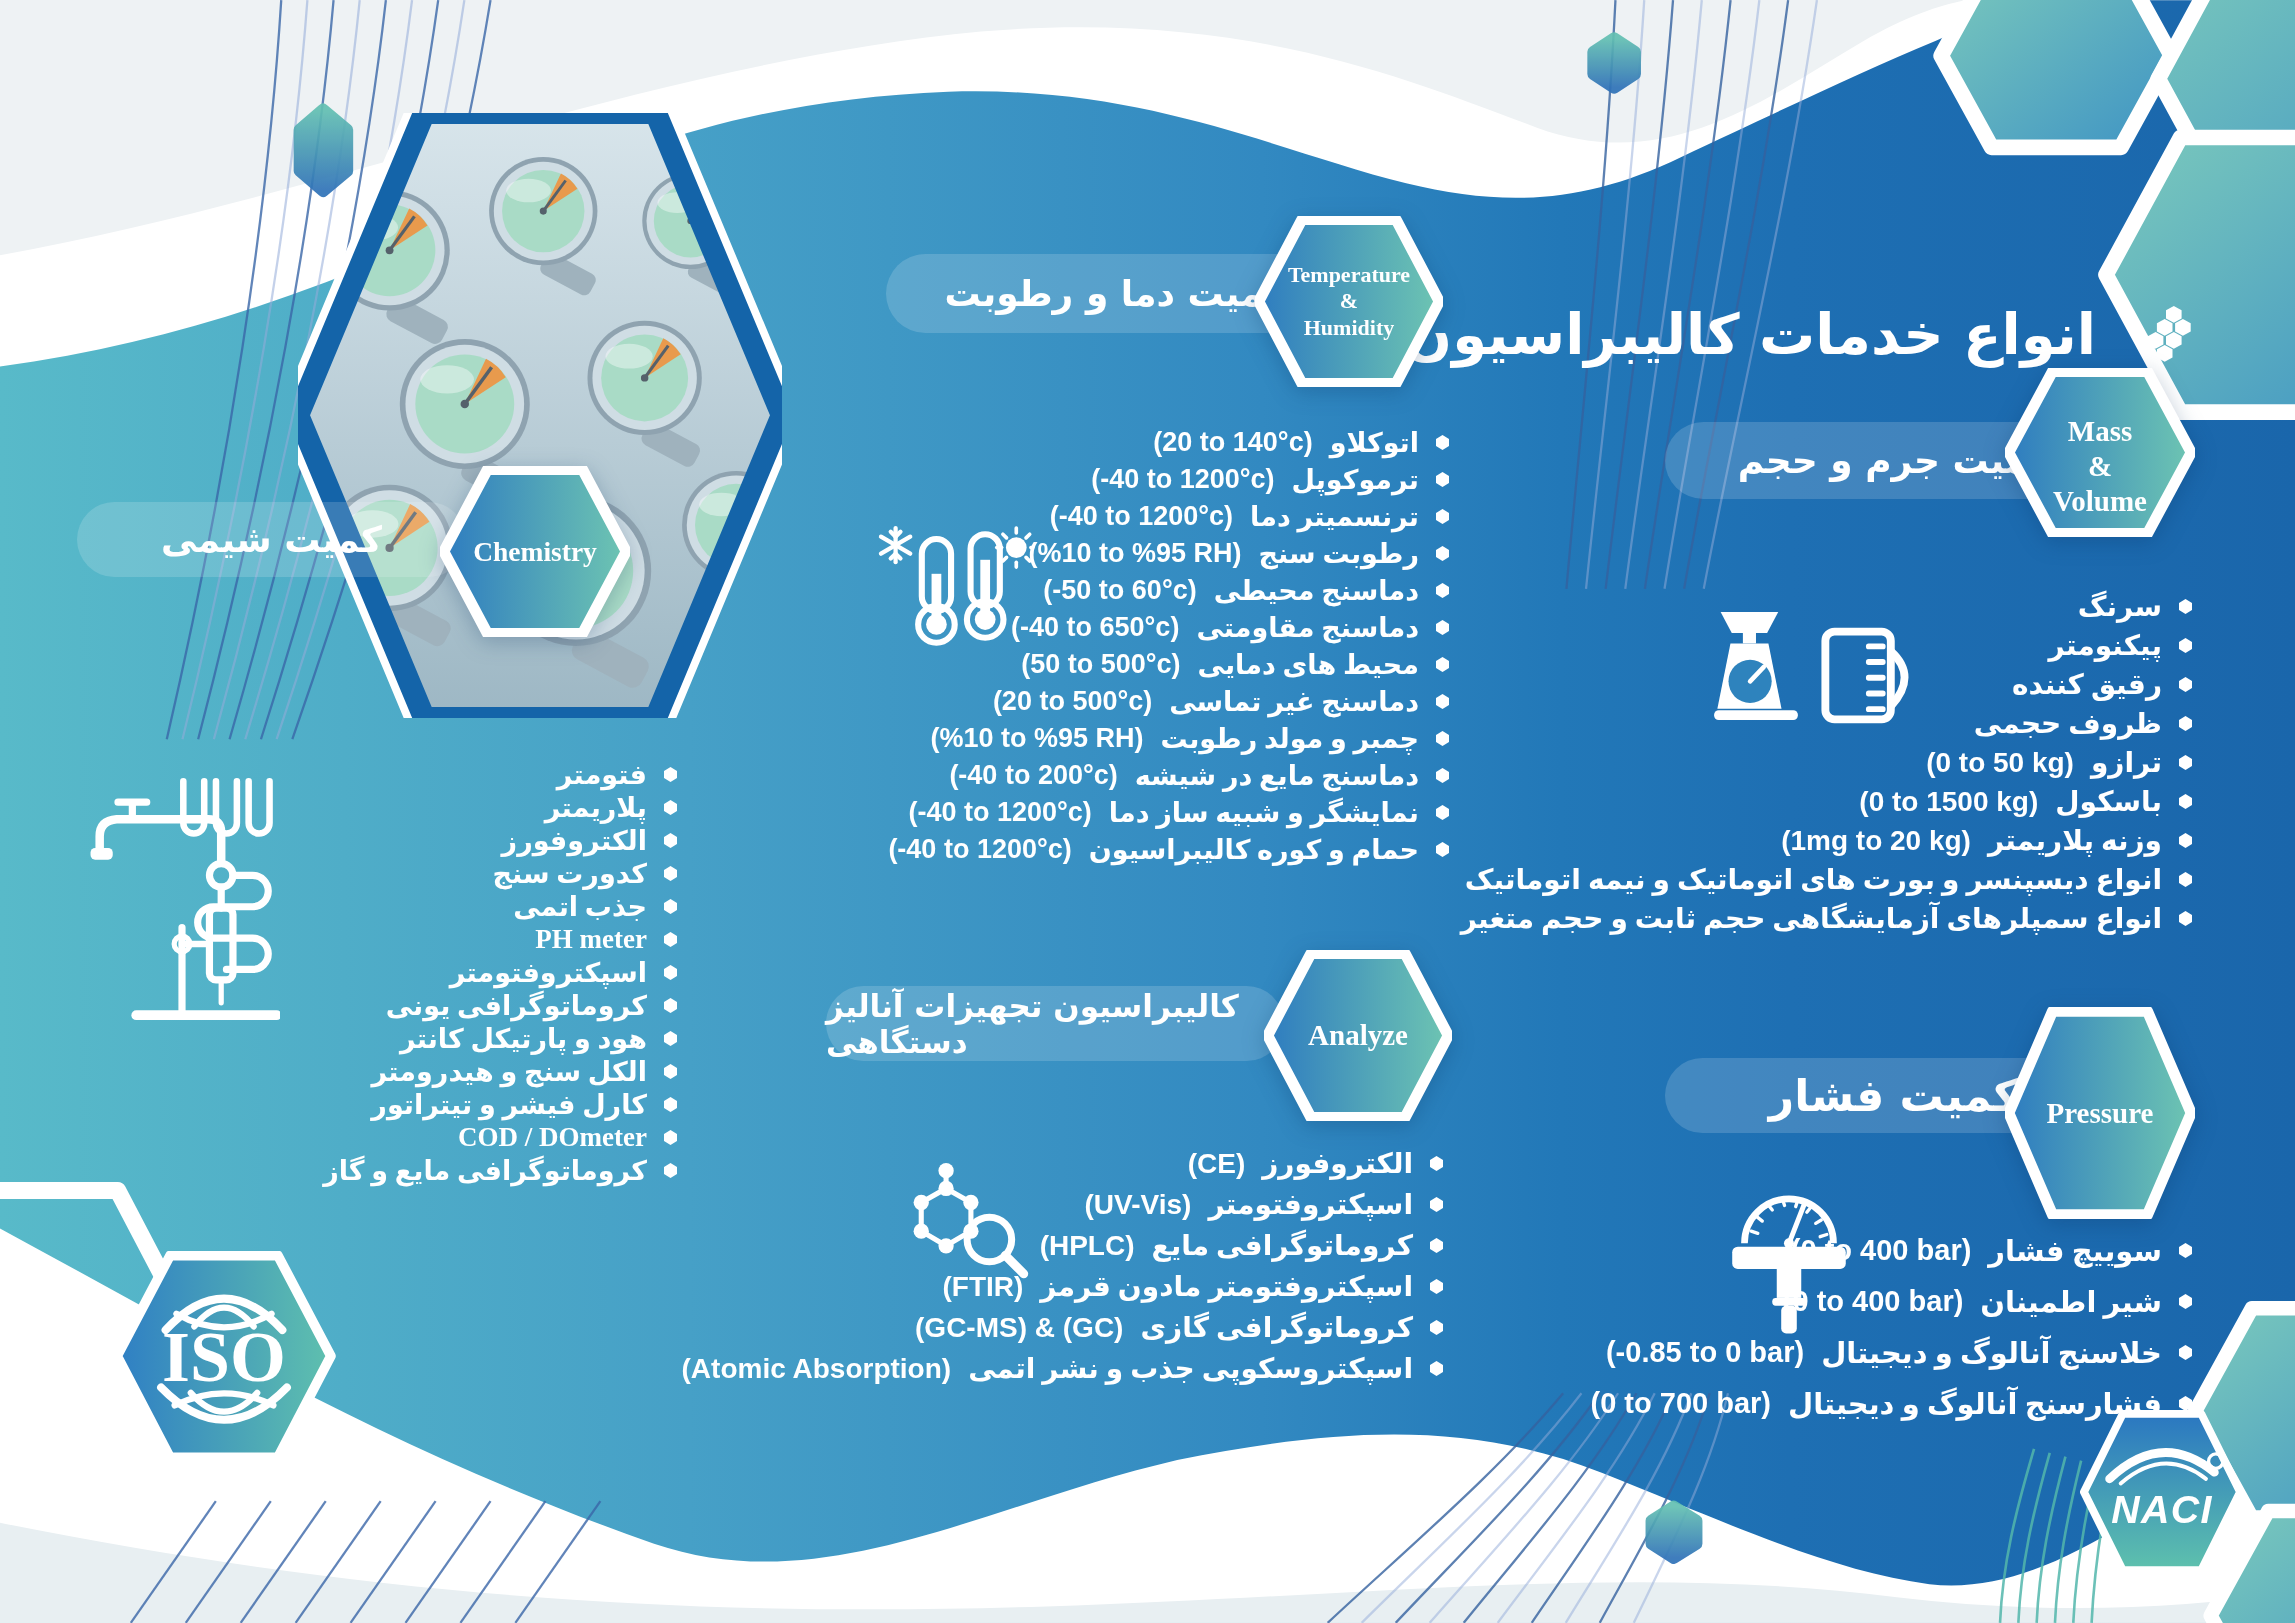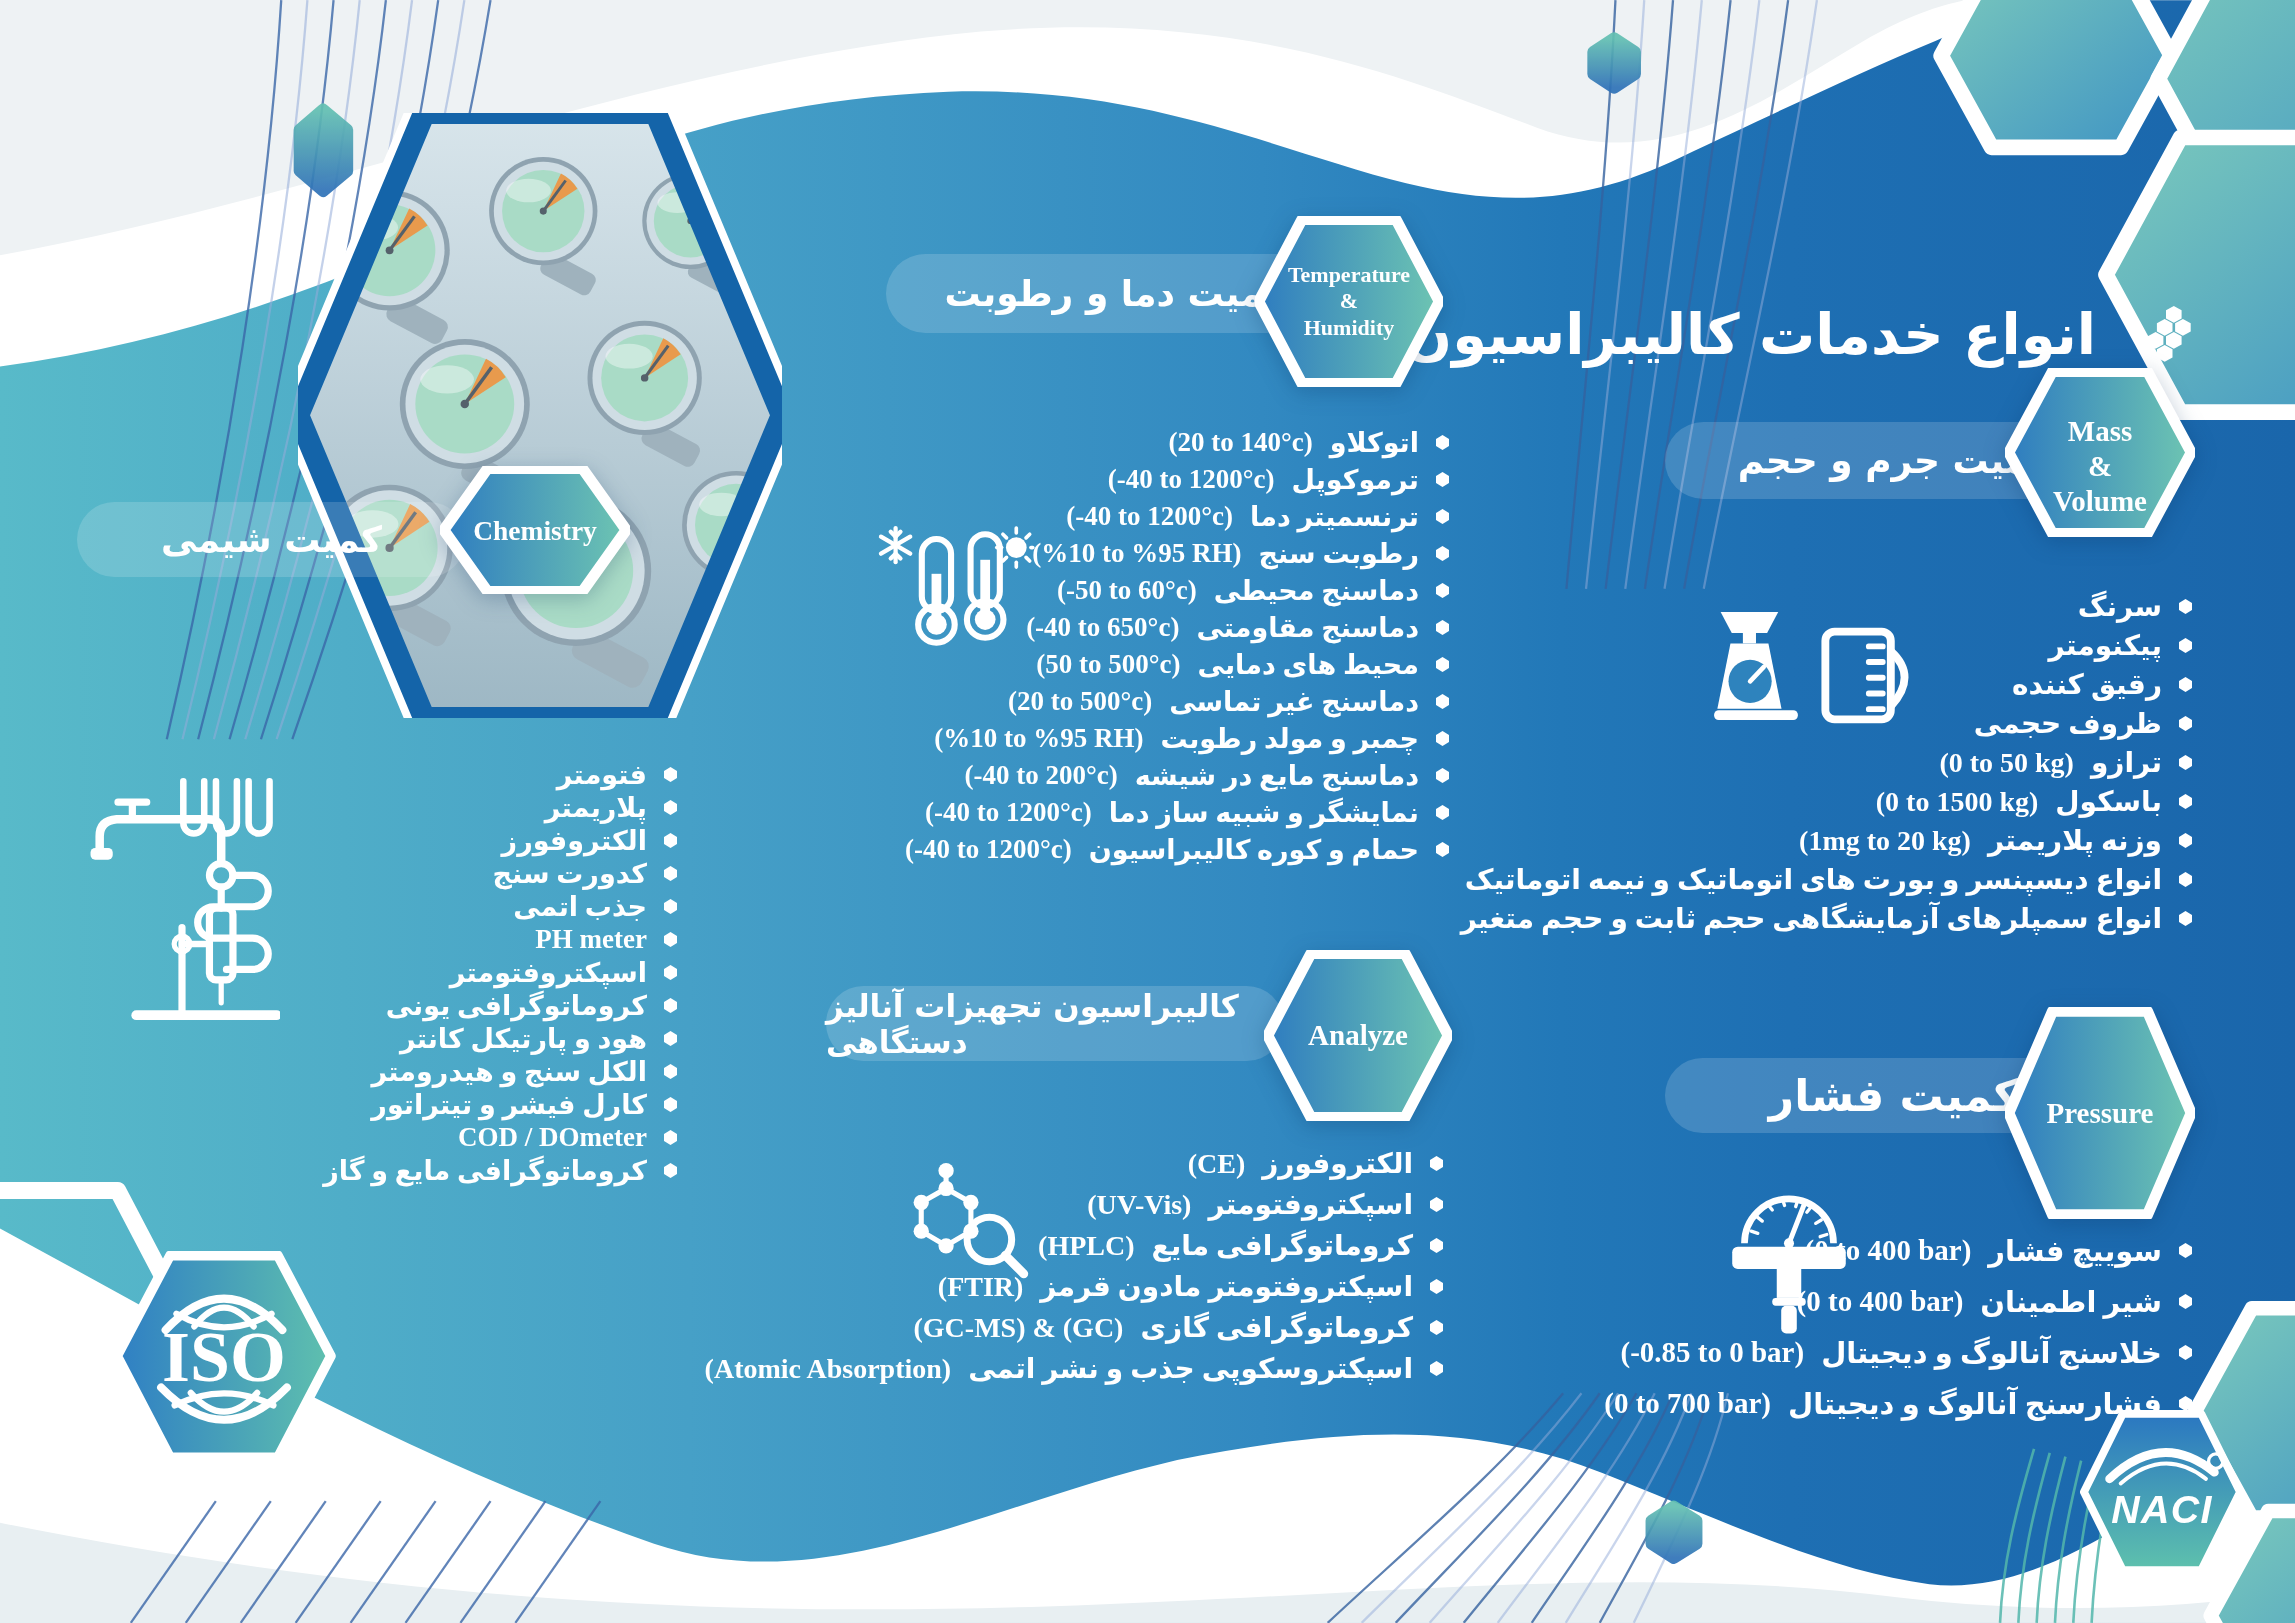--- a/index.html
+++ b/index.html
@@ -18,21 +18,21 @@
   .badge svg{position:absolute;inset:0;width:100%;height:100%;}
   .badge-label{position:absolute;inset:0;display:flex;align-items:center;justify-content:center;
         color:#fff;font-weight:700;white-space:pre-line;text-align:center;line-height:1.2;
         font-family:"Liberation Serif","DejaVu Serif",serif;}
   
   .list{direction:rtl;}
   .row{display:flex;direction:rtl;align-items:center;gap:17px;color:#fff;font-weight:700;}
   .bul{width:13px;height:15px;background:#fff;flex:none;
        clip-path:polygon(50% 0,100% 26%,100% 74%,50% 100%,0 74%,0 26%);}
   .nm{font-family:"Liberation Serif","DejaVu Sans",sans-serif;white-space:nowrap;}
-  .rng{font-family:Liberation Serif, serif;direction:ltr;unicode-bidi:embed;white-space:nowrap;}
+  .rng{font-family:Liberation Sans, sans-serif;direction:ltr;unicode-bidi:embed;white-space:nowrap;}
   .mass-list .row{height:39px;font-size:28px;}
   .pressure-list .row{height:51px;font-size:29px;}
   .temp-list .row{height:37px;font-size:27px;}
   .analyze-list .row{height:41px;font-size:28px;}
   .chem-list .row{height:33px;font-size:27px;}
   .icon svg{width:100%;height:100%;display:block;}
 </style>
 </head>
 <body>
 
@@ -613,21 +613,21 @@
             </g>
         </g>
       </g>
       <polygon points="193,0 547,0 740,462 547,925 193,925 0,462" fill="none" stroke="#1464a9" stroke-width="34" stroke-linejoin="round"></polygon>
     </svg>
   </div>
 
   <div class="abs pill" style="left:77px;top:502px;width:389px;height:75px;font-size:36px;">
     <span>کمیت شیمی</span>
   </div>
-  <div class="abs badge" style="left:440px;top:466px;width:190px;height:128px;">
+  <div class="abs badge" style="left:440px;top:466px;width:190px;height:171px;">
     <svg viewBox="0 0 100 100" preserveAspectRatio="none">
       <defs>
           <linearGradient id="gbC" x1="0" y1="0" x2="1" y2="0">
             <stop offset="0" stop-color="#2e7cc0"></stop>
             <stop offset="1" stop-color="#6ec5b2"></stop>
           </linearGradient>
         </defs>
       <polygon points="25,2 75,2 98,50 75,98 25,98 2,50" fill="url(#gbC)" stroke="#ffffff" stroke-width="11" stroke-linejoin="round" vector-effect="non-scaling-stroke"></polygon>
     </svg>
     <div class="badge-label" style="font-size:27.5px;">Chemistry</div>

